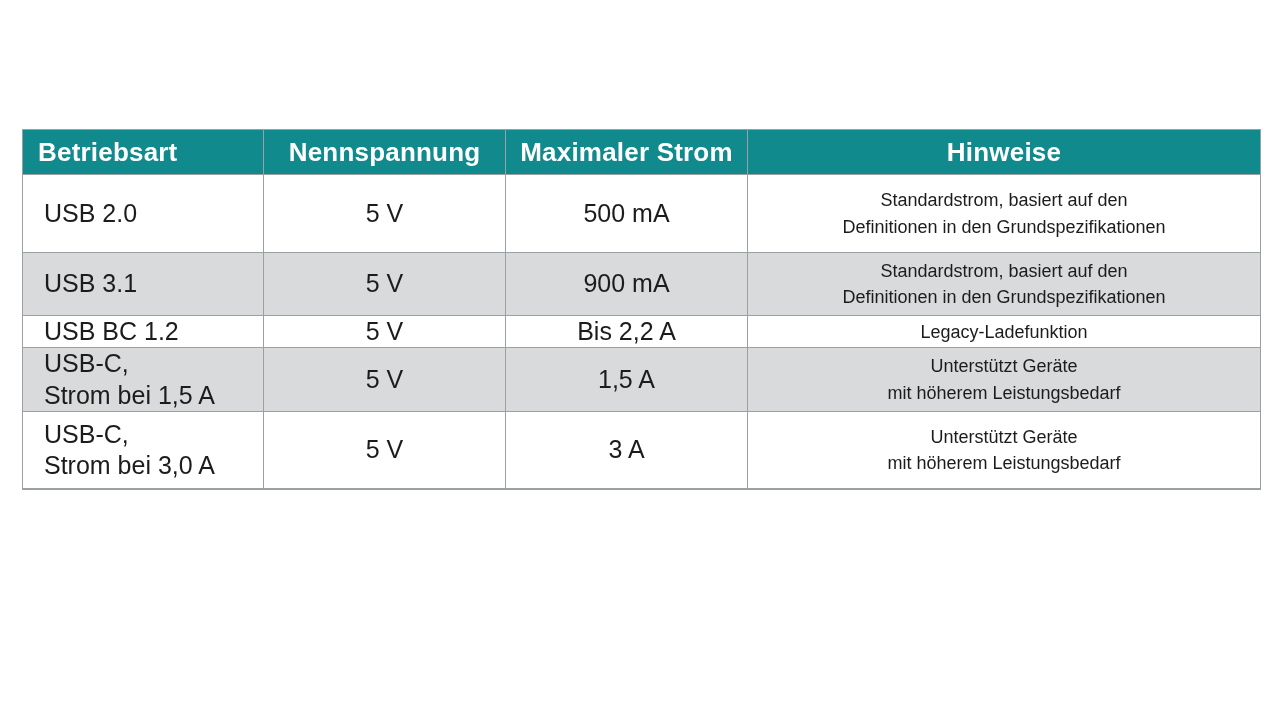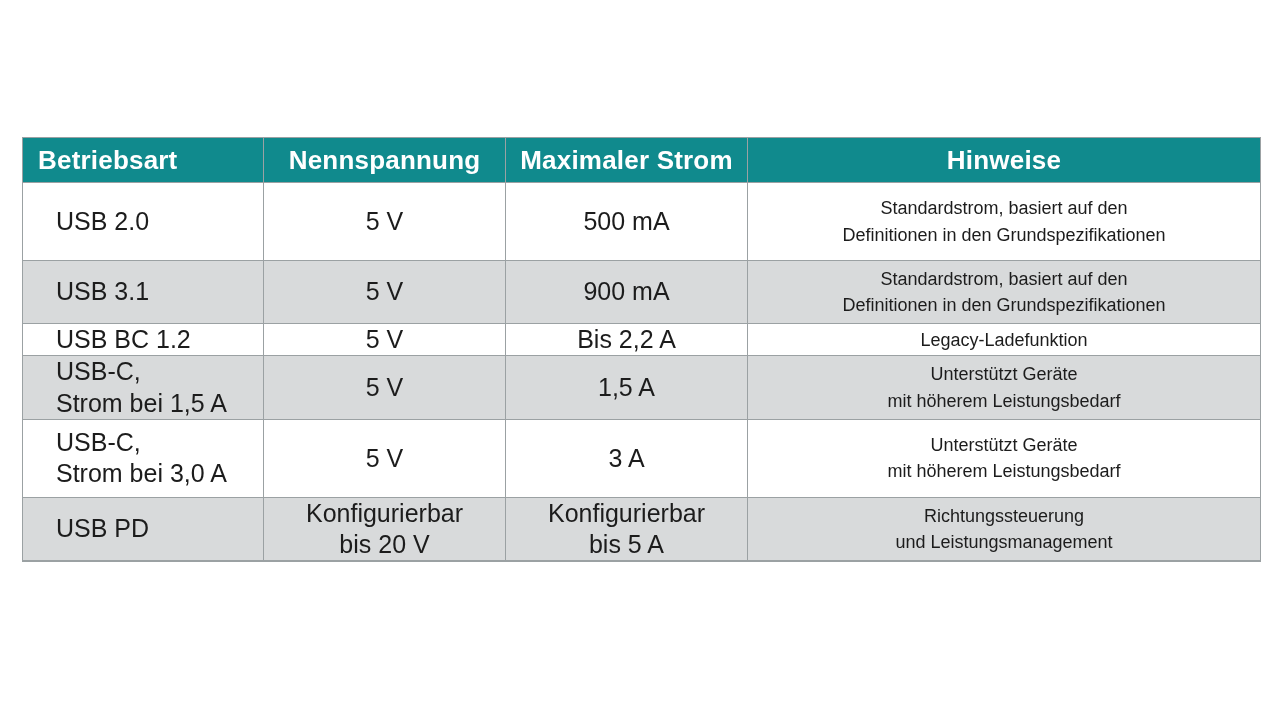--- a/index.html
+++ b/index.html
@@ -6,21 +6,21 @@
   html, body {
     width: 1280px; height: 721px;
     background: #ffffff;
     font-family: "Liberation Sans", sans-serif;
     overflow: hidden;
   }
   .page { position: relative; width: 1280px; height: 721px; background: #ffffff; }
 
   table.usb-table {
     position: absolute;
-    left: 22px; top: 137px;
+    left: 22px; top: 129px;
     width: 1238px;
     border-collapse: collapse;
     table-layout: fixed;
     border: 1px solid #9ba1a3;
     border-bottom-width: 2px;
   }
   .usb-table col.c0 { width: 241px; }
   .usb-table col.c1 { width: 242px; }
   .usb-table col.c2 { width: 242px; }
   .usb-table col.c3 { width: 513px; }
@@ -41,21 +41,21 @@
   .usb-table td {
     border: 1px solid #9ba1a3;
     color: #1c1c1c;
     font-size: 25px;
     text-align: center;
     vertical-align: middle;
     white-space: pre-line;
     line-height: 1.25;
     background: #ffffff;
   }
-  .usb-table td.left { text-align: left; padding-left: 33px; }
+  .usb-table td.left { text-align: left; padding-left: 21px; }
   .usb-table td.notes { font-size: 18px; line-height: 1.45; }
 
   .usb-table tr.shaded td { background: #d8dadb; }
 
   .usb-table tr.h78 { height: 78px; }
   .usb-table tr.h77 { height: 63px; }
   .usb-table tr.h46 { height: 32px; }
 </style>
 </head>
 <body>
@@ -106,24 +106,15 @@
 mit höherem Leistungsbedarf</td>
       </tr>
       <tr class="h78">
         <td class="left">USB-C,
 Strom bei 3,0 A</td>
         <td>5 V</td>
         <td>3 A</td>
         <td class="notes">Unterstützt Geräte
 mit höherem Leistungsbedarf</td>
       </tr>
-      <tr class="h77 shaded">
-        <td class="left">USB PD</td>
-        <td>Konfigurierbar
-bis 20 V</td>
-        <td>Konfigurierbar
-bis 5 A</td>
-        <td class="notes">Richtungssteuerung
-und Leistungsmanagement</td>
-      </tr>
     </tbody>
   </table>
 </div>
 
 </body></html>

